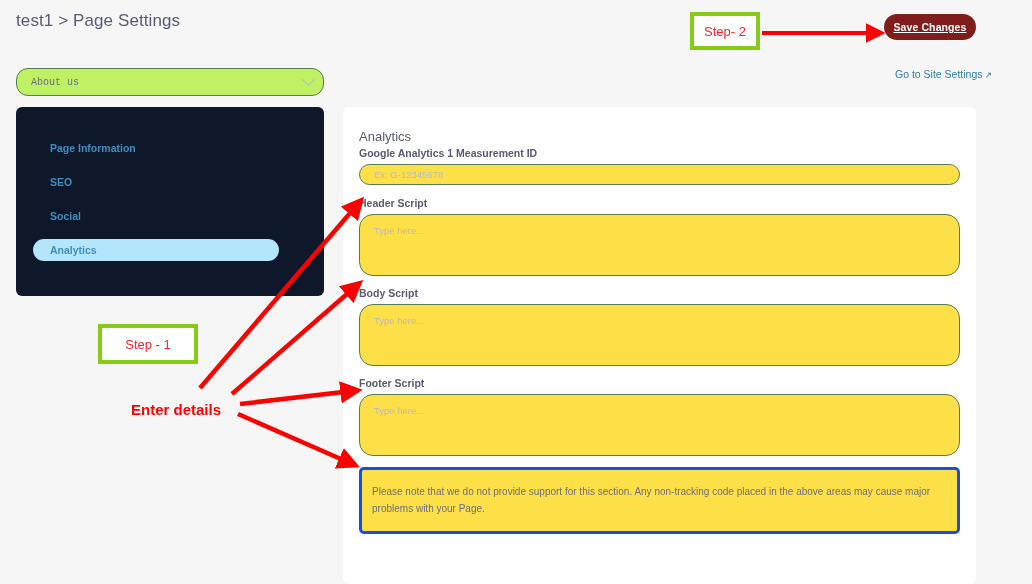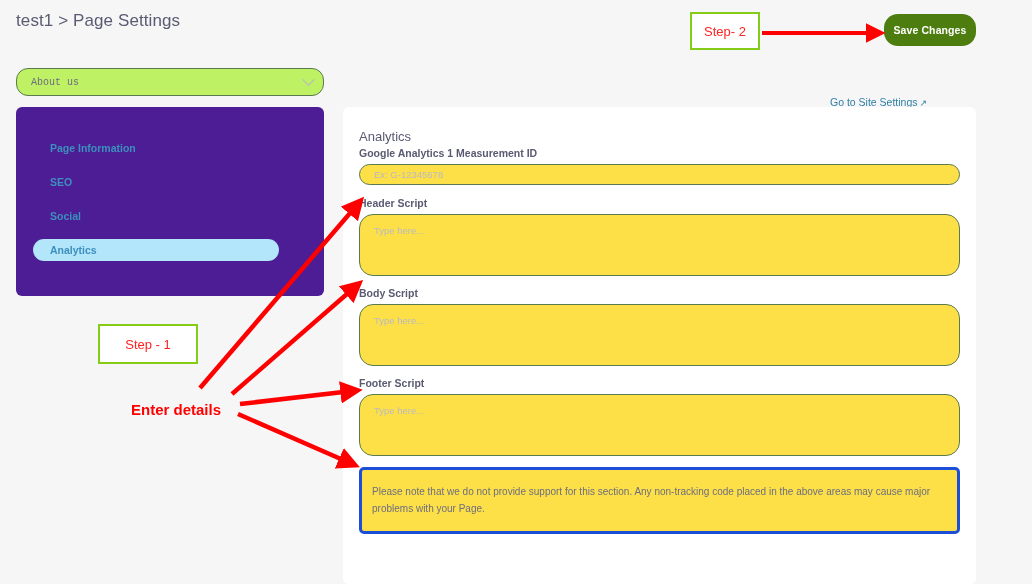--- a/index.html
+++ b/index.html
@@ -25,41 +25,41 @@
     color: #5a5a72;
     letter-spacing: .1px;
     white-space: nowrap;
   }
 
   #save-changes-button {
     position: absolute;
     left: 884px;
     top: 14px;
     width: 92px;
-    height: 32px;
+    height: 26px;
     border: none;
     border-radius: 14px;
-    background: #4d7c0f;
+    background: #7f1d1d;
     color: #ffffff;
     font-family: "Liberation Sans", sans-serif;
     font-size: 10.5px;
     font-weight: bold;
     cursor: pointer;
     letter-spacing: .1px;
+    text-decoration: underline;
   }
 
   #site-settings-link {
     position: absolute;
-    left: 830px;
+    left: 895px;
     top: 68px;
     font-size: 10.5px;
     color: #2f7fa6;
     text-decoration: none;
     white-space: nowrap;
-    margin-top: 28px;
   }
   #site-settings-link .ext-arrow { font-size: 9px; margin-left: 2px; }
 
   
   #page-select {
     position: absolute;
     left: 16px;
     top: 68px;
     width: 308px;
     height: 28px;
@@ -84,21 +84,21 @@
     transform: rotate(45deg) translate(-2px,-2px);
   }
 
   
   #sidebar-card {
     position: absolute;
     left: 16px;
     top: 107px;
     width: 308px;
     height: 189px;
-    background: #4c1d95;
+    background: #0f172a;
     border-radius: 6px;
   }
   .sidebar-item {
     position: absolute;
     left: 17px;
     width: 246px;
     height: 22px;
     display: flex;
     align-items: center;
     padding-left: 17px;
@@ -186,21 +186,21 @@
 
   
   #annotation-layer {
     position: absolute;
     left: 0; top: 0;
     width: 1032px; height: 584px;
     pointer-events: none;
   }
   .step-box {
     position: absolute;
-    border: 2px solid #84cc16;
+    border: 4px solid #84cc16;
     background: #ffffff;
     display: flex;
     align-items: center;
     justify-content: center;
     color: #ff2222;
     font-size: 13px;
     white-space: nowrap;
   }
   #step-1-box { left: 98px; top: 324px; width: 100px; height: 40px; }
   #step-2-box { left: 690px; top: 12px; width: 70px; height: 38px; }

